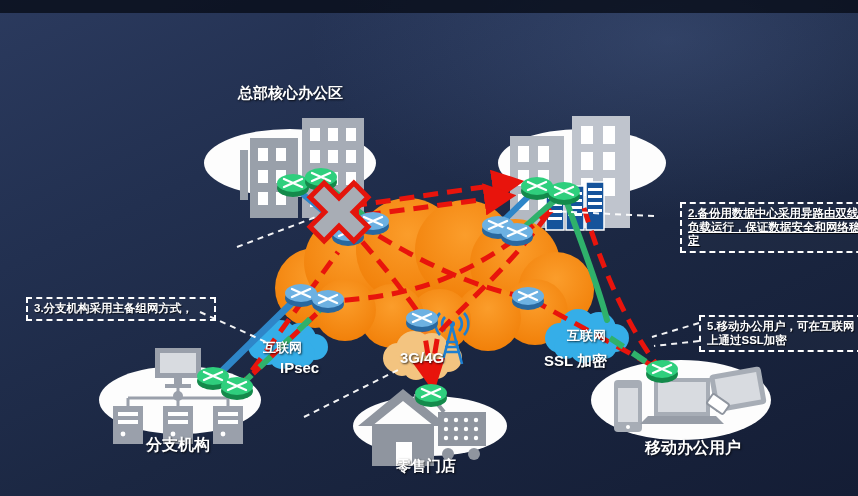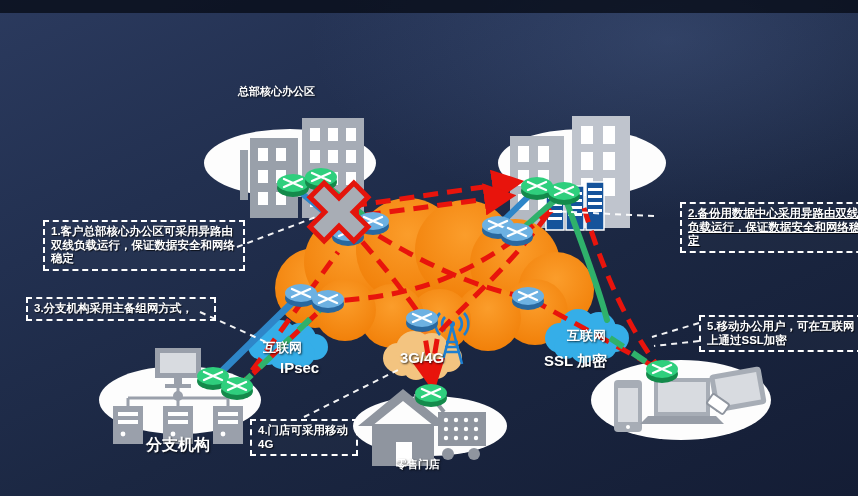--- a/index.html
+++ b/index.html
@@ -18,21 +18,21 @@
   }
   .title-bar .t{
     color:#fff;font-size:29px;font-weight:bold;padding-left:13px;letter-spacing:1px;
     text-shadow:1px 2px 2px rgba(20,25,35,.55);white-space:nowrap;
   }
   svg.art{position:absolute;left:0;top:0;}
   .lbl{
     position:absolute;color:#fff;font-weight:bold;white-space:nowrap;
     text-shadow:1px 1px 2px rgba(0,0,0,.75);
   }
-  .site-lbl{font-size:11px;}
+  .site-lbl{font-size:15px;}
   .cloud-lbl{font-size:13px;}
   .proto-lbl{font-size:15px;}
   .callout{
     position:absolute;border:2px dashed #fff;color:#fff;font-weight:bold;
     font-size:11.5px;line-height:13.5px;padding:3px 6px;
     text-shadow:1px 1px 1px rgba(0,0,0,.7);background:rgba(255,255,255,0.02);
   }
 </style>
 </head>
 <body>
@@ -322,27 +322,26 @@
     <g transform="translate(339,212) rotate(45)">
       <path d="M-10,-31 H10 V-10 H31 V10 H10 V31 H-10 V10 H-31 V-10 H-10 Z" fill="#a8adb5" stroke="#E3150C" stroke-width="5" stroke-linejoin="miter"></path>
     </g>
   </svg>
 
   <div class="top-strip"></div>
 
   <div class="lbl site-lbl" style="left:238px;top:84px;">总部核心办公区</div>
   <div class="lbl site-lbl" style="left:146px;top:435px;font-size:16px;">分支机构</div>
   <div class="lbl site-lbl" style="left:396px;top:457px;">零售门店</div>
+  <div class="lbl site-lbl" style="left:645px;top:438px;font-size:16px;">移动办公用户</div>
 
   <div class="lbl cloud-lbl" style="left:263px;top:339px;">互联网</div>
   <div class="lbl cloud-lbl" style="left:567px;top:327px;">互联网</div>
   <div class="lbl cloud-lbl" style="left:400px;top:349px;font-size:15px;">3G/4G</div>
 
   <div class="lbl proto-lbl" style="left:280px;top:359px;">IPsec</div>
   <div class="lbl proto-lbl" style="left:544px;top:352px;">SSL 加密</div>
 
-  <div class="callout" style="left:43px;top:220px;width:186px;">1.客户总部核心办公区可采用异路由双线负载运行，保证数据安全和网络稳定</div>
   <div class="callout" style="left:680px;top:202px;width:176px;text-decoration:underline;">2.备份用数据中心采用异路由双线负载运行，保证数据安全和网络稳定</div>
   <div class="callout" style="left:26px;top:297px;width:174px;">3.分支机构采用主备组网方式，</div>
-  <div class="callout" style="left:250px;top:419px;width:92px;">4.门店可采用移动4G</div>
   <div class="callout" style="left:699px;top:315px;width:148px;">5.移动办公用户，可在互联网上通过SSL加密</div>
 
 </div>
 
 </body></html>

